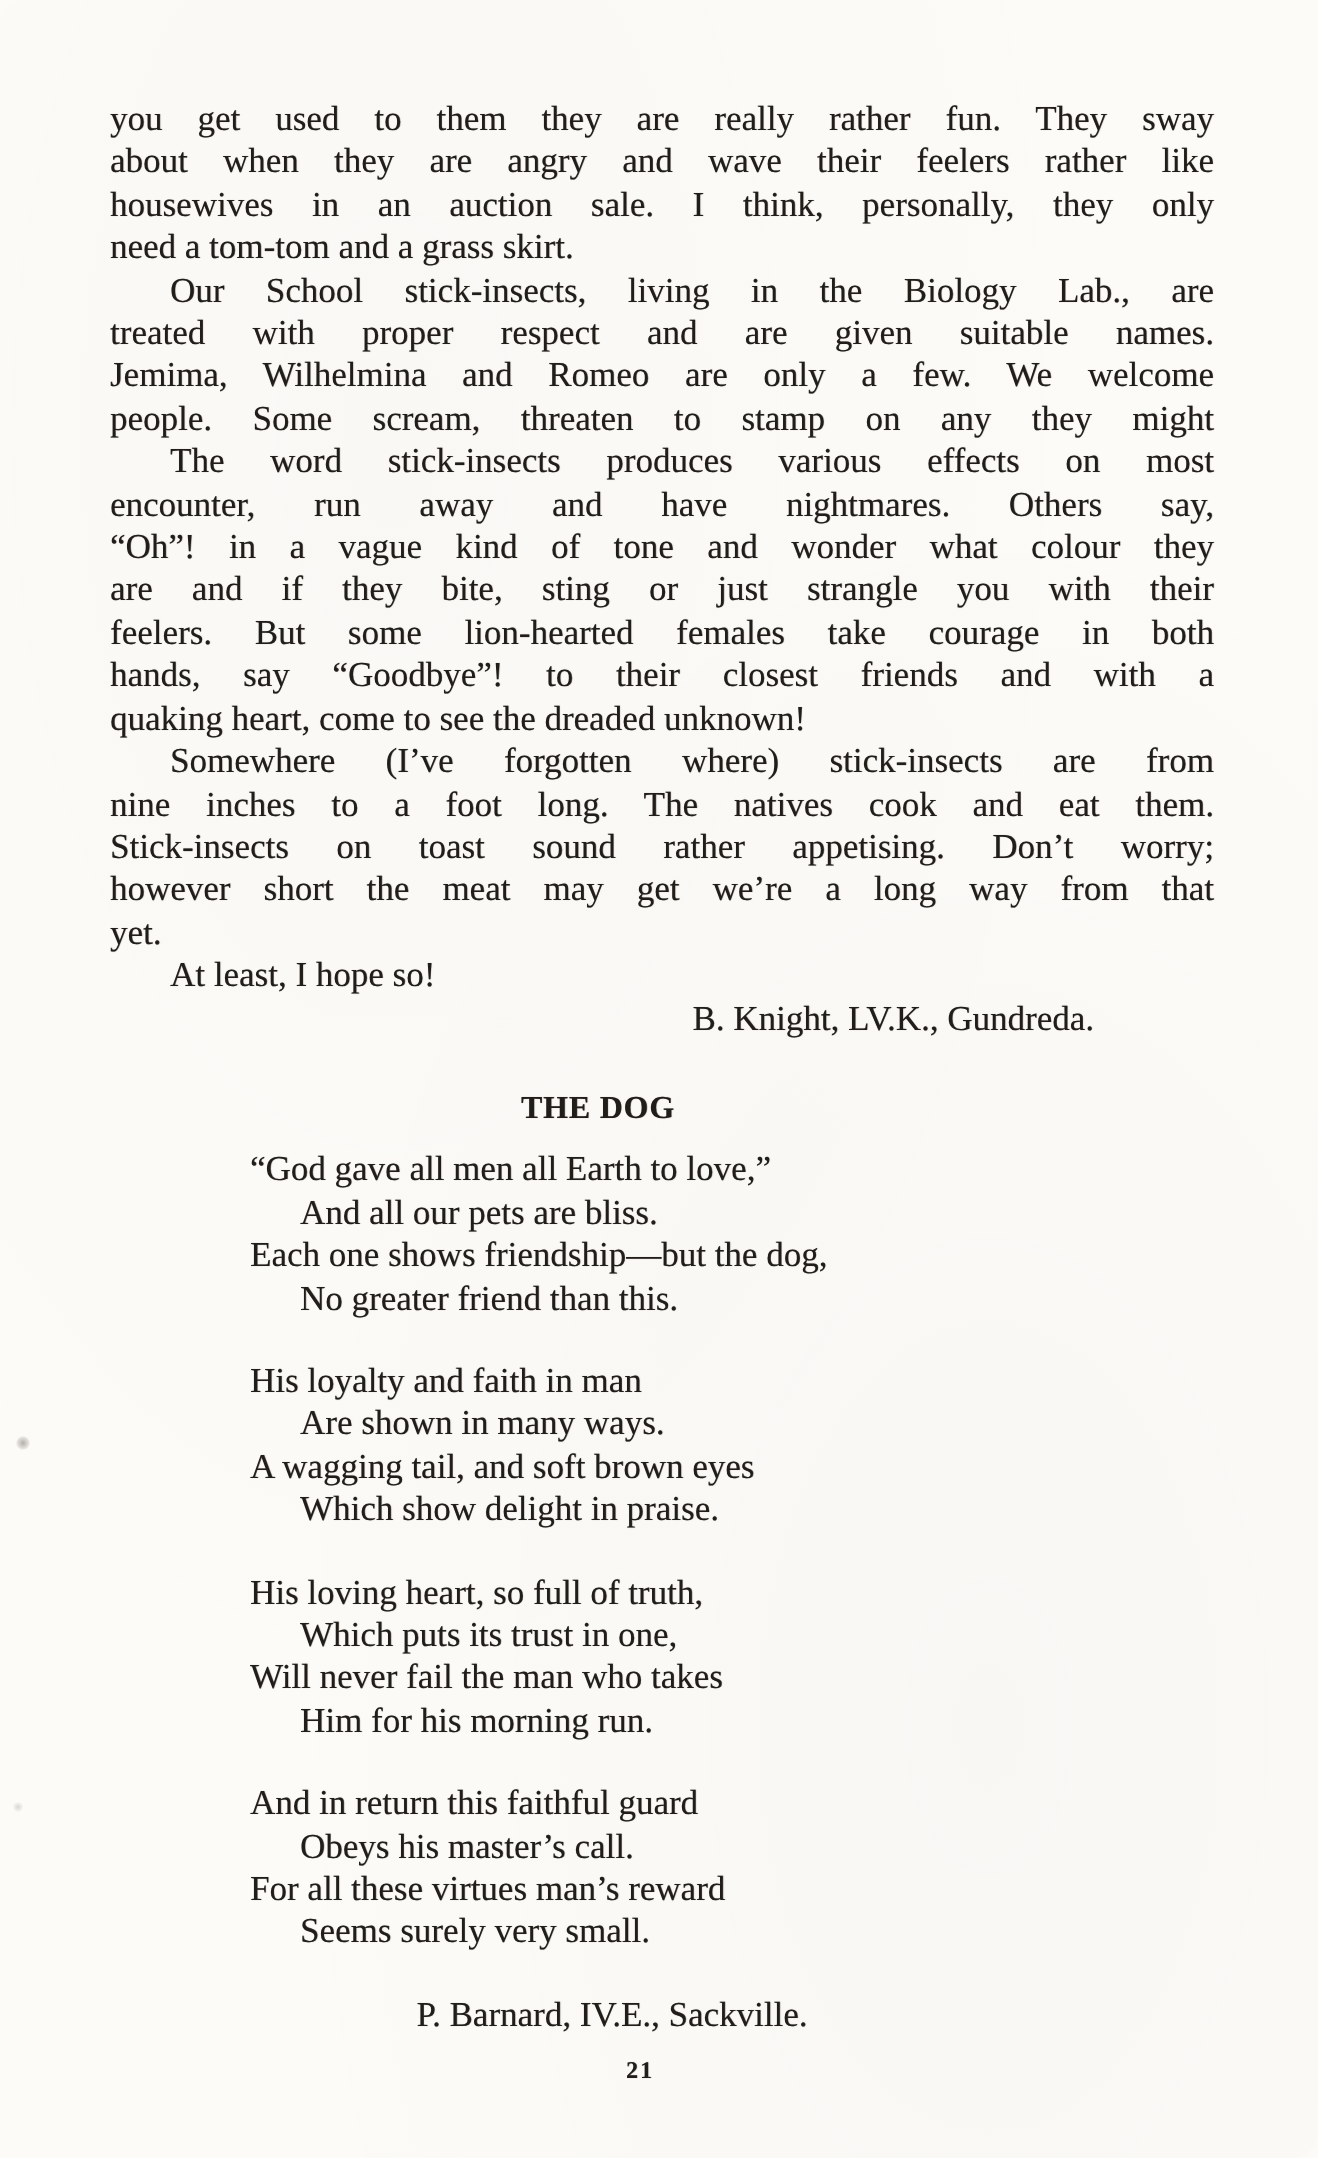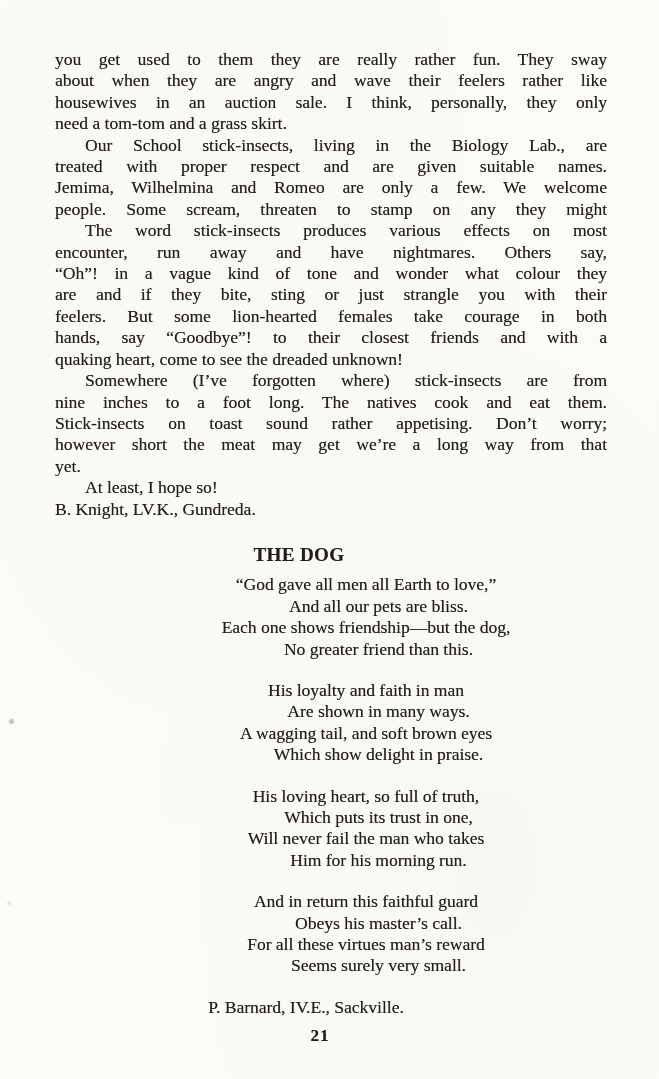--- a/index.html
+++ b/index.html
@@ -33,49 +33,49 @@
     line-height: 21.4px;
     text-shadow: 0.2px 0.2px 0.35px rgba(33,30,26,0.55);
   }
   .para { margin: 0; padding: 0; }
   .line { display: block; }
   .j { text-align: justify; text-align-last: justify; }
   .l { text-align: left; text-align-last: left; }
   .fi { text-indent: 30px; }
   .attrib-1 {
     display: block;
-    text-align: left;
+    text-align: right;
     padding-right: 60px;
     font-family: Liberation Serif, serif;
   }
   .attrib-2 {
     display: block;
     text-align: center;
     padding-right: 50px;
   }
   .poem-title {
     display: block;
     margin: 24px 64px 9px 0;
     text-align: center;
     font-weight: bold;
-    font-size: 19px;
+    font-size: 16px;
     letter-spacing: 0.4px;
   }
   .stanza {
     margin: 0 0 20px 70px;
     padding: 0;
   }
-  .pline { display: block; text-align: center; }
+  .pline { display: block; text-align: left; }
   .pline.in { padding-left: 25px; }
   .page-number {
     display: block;
     margin: 7px 22px 0 0;
     text-align: center;
     font-weight: bold;
-    font-size: 17px;
+    font-size: 12px;
     letter-spacing: 1px;
   }
   .speck {
     position: absolute;
     border-radius: 50%;
   }
   .speck-1 {
     left: 8px; top: 718px; width: 7px; height: 7px;
     background: radial-gradient(circle, rgba(120,115,108,0.55) 0%, rgba(150,145,138,0.25) 55%, transparent 75%);
   }

